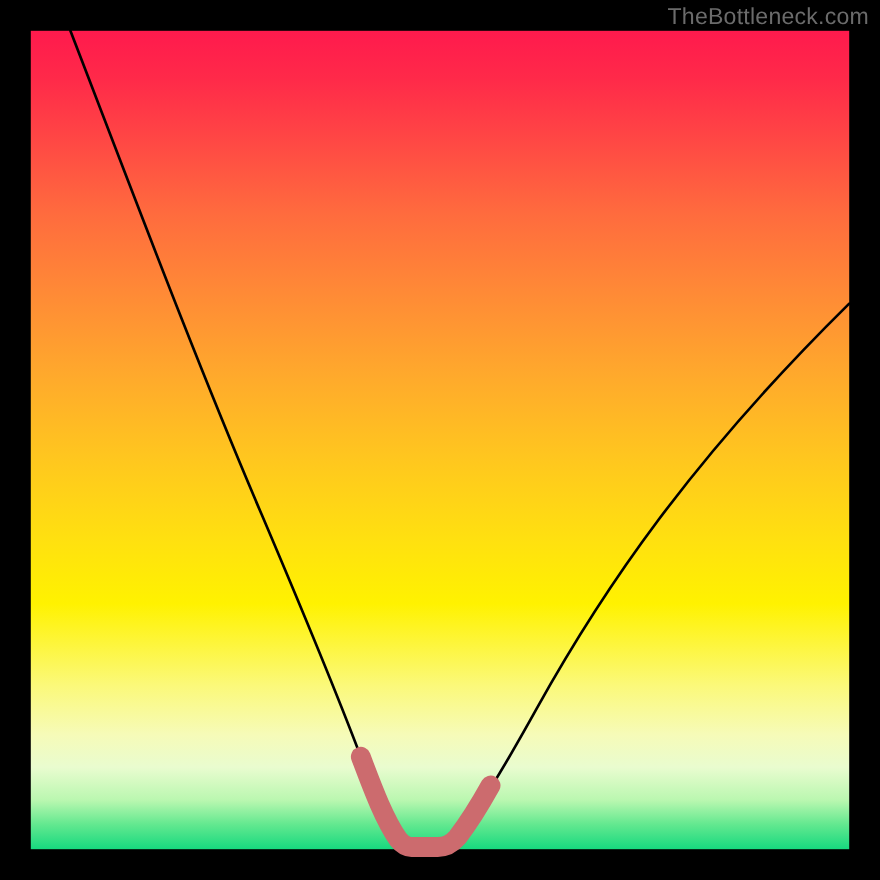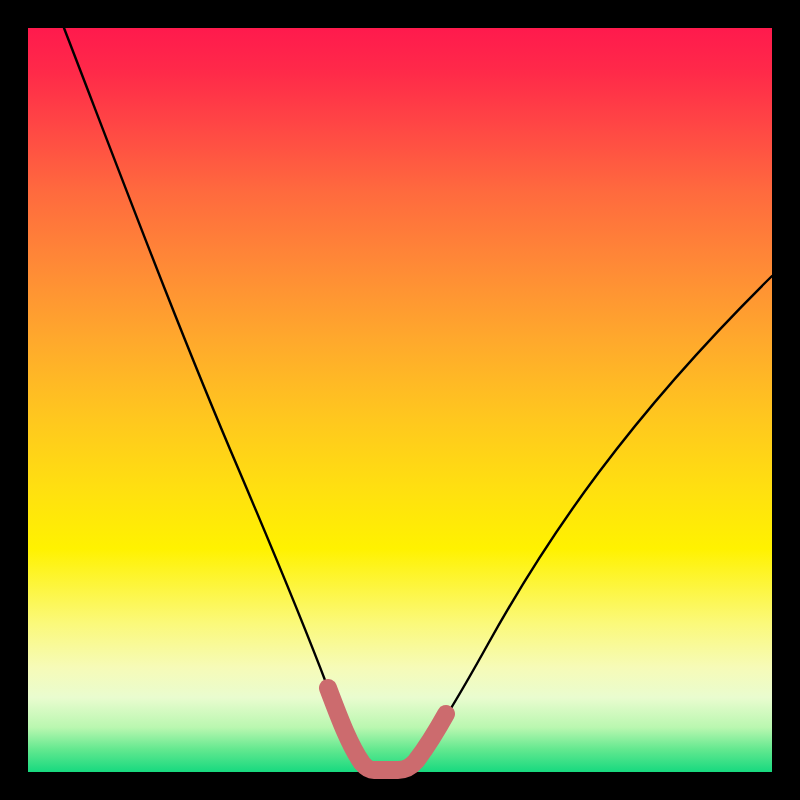--- a/index.html
+++ b/index.html
@@ -78,13 +78,14 @@
                C 520 508, 600 390, 744 248" fill="none" stroke="#000" stroke-width="2.4" stroke-linecap="round"></path>
 
       <path d="M 300 660
                C 312 692, 322 718, 334 735
                C 338 740, 342 742, 346 742
                L 370 742
                C 376 742, 382 740, 388 733
                C 398 720, 408 704, 418 686" fill="none" stroke="#cc6b6e" stroke-width="18" stroke-linecap="round"></path>
     </svg>
   </div>
+  <div class="watermark">TheBottleneck.com</div>
 </div>
 
 </body></html>

